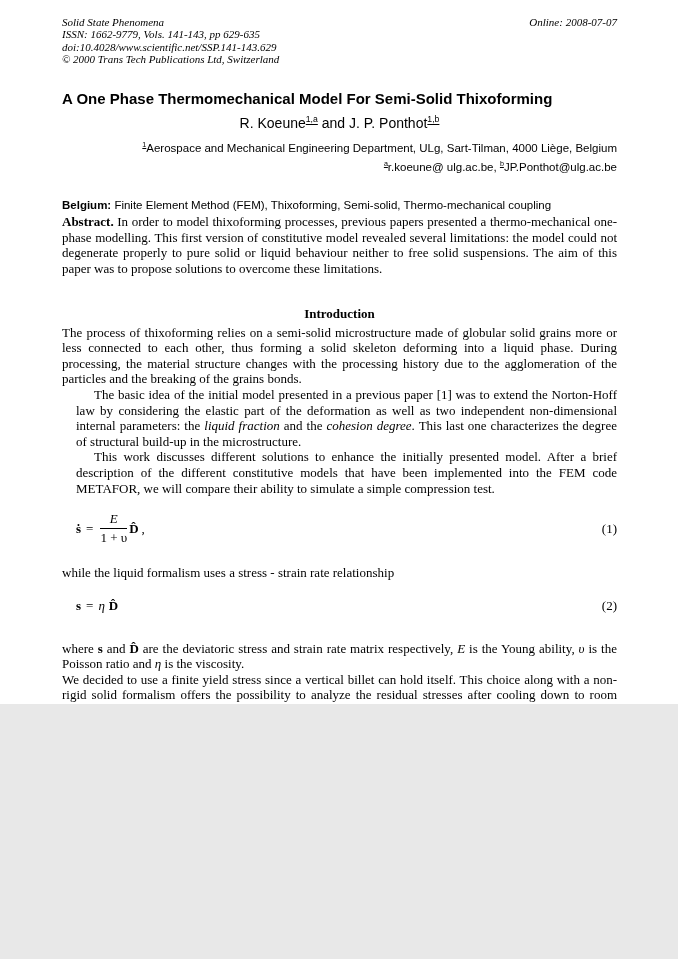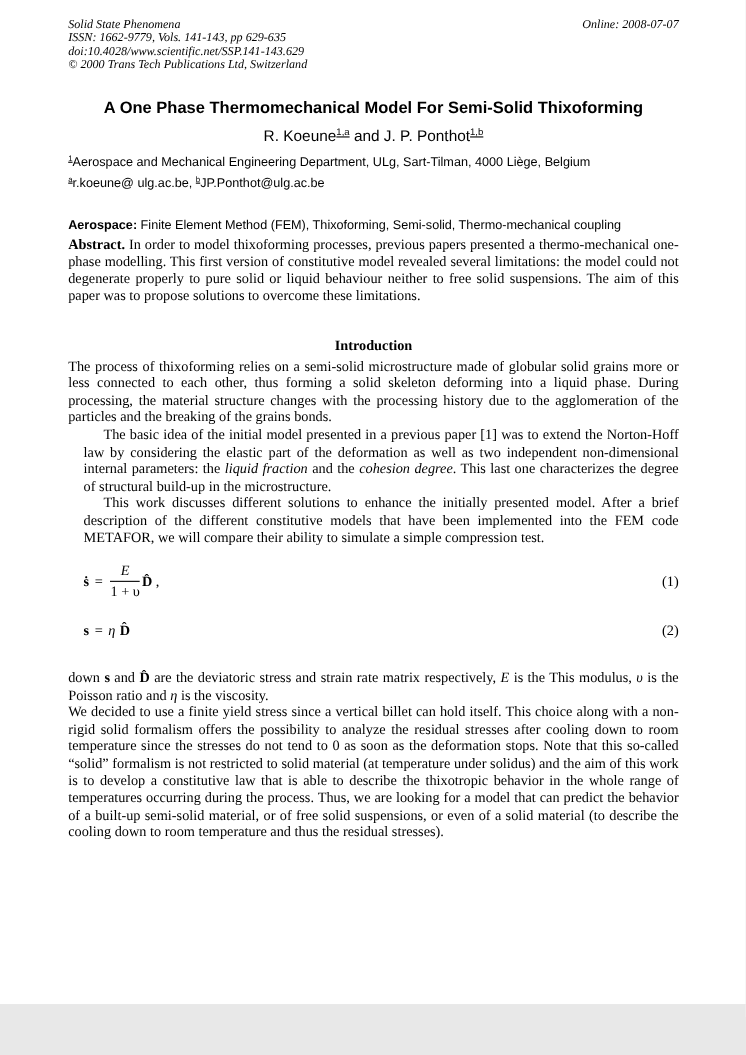--- a/index.html
+++ b/index.html
@@ -1,54 +1,54 @@
 <!DOCTYPE html>
 <html><head>
 <meta charset="utf-8">
 <style>
   html, body { margin: 0; padding: 0; background: #e8e8e8; }
   .page {
     position: relative;
     width: 678px;
-    height: 913px;
+    height: 704px;
     margin: 0 auto;
     background: #ffffff;
     color: #000000;
     box-sizing: border-box;
     padding: 16px 61px 0 62px;
     overflow: hidden;
     font-family: "Liberation Serif", serif;
   }
   .hdr {
     display: flex;
     justify-content: space-between;
     align-items: flex-start;
     font-family: "Liberation Serif", serif;
     font-style: italic;
     font-size: 11px;
     line-height: 12.3px;
   }
   .hdr-left div { white-space: nowrap; }
   .paper-title {
     margin-top: 25px;
-    text-align: center;
+    text-align: left;
     font-family: "Liberation Sans", sans-serif;
     font-weight: bold;
     font-size: 15px;
     line-height: 18px;
   }
   .authors {
     margin-top: 7px;
     text-align: center;
     font-family: "Liberation Sans", sans-serif;
     font-size: 14px;
     line-height: 17px;
   }
   .affiliation, .emails {
-    text-align: left;
+    text-align: right;
     font-family: "Liberation Sans", sans-serif;
     font-size: 11.5px;
     line-height: 14px;
   }
   .affiliation { margin-top: 9px; }
   .emails { margin-top: 5px; }
   .keywords {
     margin-top: 24px;
     font-family: "Liberation Sans", sans-serif;
     font-size: 11.5px;
@@ -120,21 +120,21 @@
   </div>
 
   <div class="paper-title">A One Phase Thermomechanical Model For Semi-Solid Thixoforming</div>
 
   <div class="authors"><span>R. Koeune</span><sup>1,a</sup><span> and J. P. Ponthot</span><sup>1,b</sup></div>
 
   <div class="affiliation"><sup>1</sup><span>Aerospace and Mechanical Engineering Department, ULg, Sart-Tilman, 4000 Liège, Belgium</span></div>
 
   <div class="emails"><sup>a</sup><span>r.koeune@ ulg.ac.be, </span><sup>b</sup><span>JP.Ponthot@ulg.ac.be</span></div>
 
-  <div class="keywords"><span class="kw-label">Aerospace:</span><span> Finite Element Method (FEM), Thixoforming, Semi-solid, Thermo-mechanical coupling</span></div>
+  <div class="keywords"><span class="kw-label">Belgium:</span><span> Finite Element Method (FEM), Thixoforming, Semi-solid, Thermo-mechanical coupling</span></div>
 
   <p class="body-text abstract"><span class="lead-bold">Abstract.</span><span> In order to model thixoforming processes, previous papers presented a thermo-mechanical one-phase modelling. This first version of constitutive model revealed several limitations: the model could not degenerate properly to pure solid or liquid behaviour neither to free solid suspensions. The aim of this paper was to propose solutions to overcome these limitations.</span></p>
 
   <div class="sec-heading">Introduction</div>
 
   <p class="body-text">The process of thixoforming relies on a semi-solid microstructure made of globular solid grains more or less connected to each other, thus forming a solid skeleton deforming into a liquid phase. During processing, the material structure changes with the processing history due to the agglomeration of the particles and the breaking of the grains bonds.</p>
 
   <p class="body-text indent"><span>The basic idea of the initial model presented in a previous paper [1] was to extend the Norton-Hoff law by considering the elastic part of the deformation as well as two independent non-dimensional internal parameters: the </span><span class="sg-i">liquid fraction</span><span> and the </span><span class="sg-i">cohesion degree</span><span>. This last one characterizes the degree of structural build-up in the microstructure.</span></p>
 
   <p class="body-text indent">This work discusses different solutions to enhance the initially presented model. After a brief description of the different constitutive models that have been implemented into the FEM code METAFOR, we will compare their ability to simulate a simple compression test.</p>
@@ -148,28 +148,29 @@
       <span class="frac">
         <span class="frac-num">E</span>
         <span class="frac-den">1 + υ</span>
       </span>
       <span class="var-b">D̂</span>
       <span class="eq-trail">,</span>
     </div>
     <div class="eq-number">(1)</div>
   </div>
 
+  <p class="body-text">while the liquid formalism uses a stress - strain rate relationship</p>
 
   <div class="equation eq2">
     <div class="eq-body">
       <span class="var-b">s</span>
       <span class="eq-rel">=</span>
       <span class="eq-coeff">η</span>
       <span class="var-b">D̂</span>
     </div>
     <div class="eq-number">(2)</div>
   </div>
 
-  <p class="body-text"><span>down </span><span class="sg-b">s</span><span> and </span><span class="sg-b">D̂</span><span> are the deviatoric stress and strain rate matrix respectively, </span><span class="sg-i">E</span><span> is the This modulus, </span><span class="sg-i">υ</span><span> is the Poisson ratio and </span><span class="sg-i">η</span><span> is the viscosity.</span></p>
+  <p class="body-text"><span>where </span><span class="sg-b">s</span><span> and </span><span class="sg-b">D̂</span><span> are the deviatoric stress and strain rate matrix respectively, </span><span class="sg-i">E</span><span> is the Young ability, </span><span class="sg-i">υ</span><span> is the Poisson ratio and </span><span class="sg-i">η</span><span> is the viscosity.</span></p>
 
   <p class="body-text">We decided to use a finite yield stress since a vertical billet can hold itself. This choice along with a non-rigid solid formalism offers the possibility to analyze the residual stresses after cooling down to room temperature since the stresses do not tend to 0 as soon as the deformation stops. Note that this so-called “solid” formalism is not restricted to solid material (at temperature under solidus) and the aim of this work is to develop a constitutive law that is able to describe the thixotropic behavior in the whole range of temperatures occurring during the process. Thus, we are looking for a model that can predict the behavior of a built-up semi-solid material, or of free solid suspensions, or even of a solid material (to describe the cooling down to room temperature and thus the residual stresses).</p>
 
 </div>
 
 </body></html>

